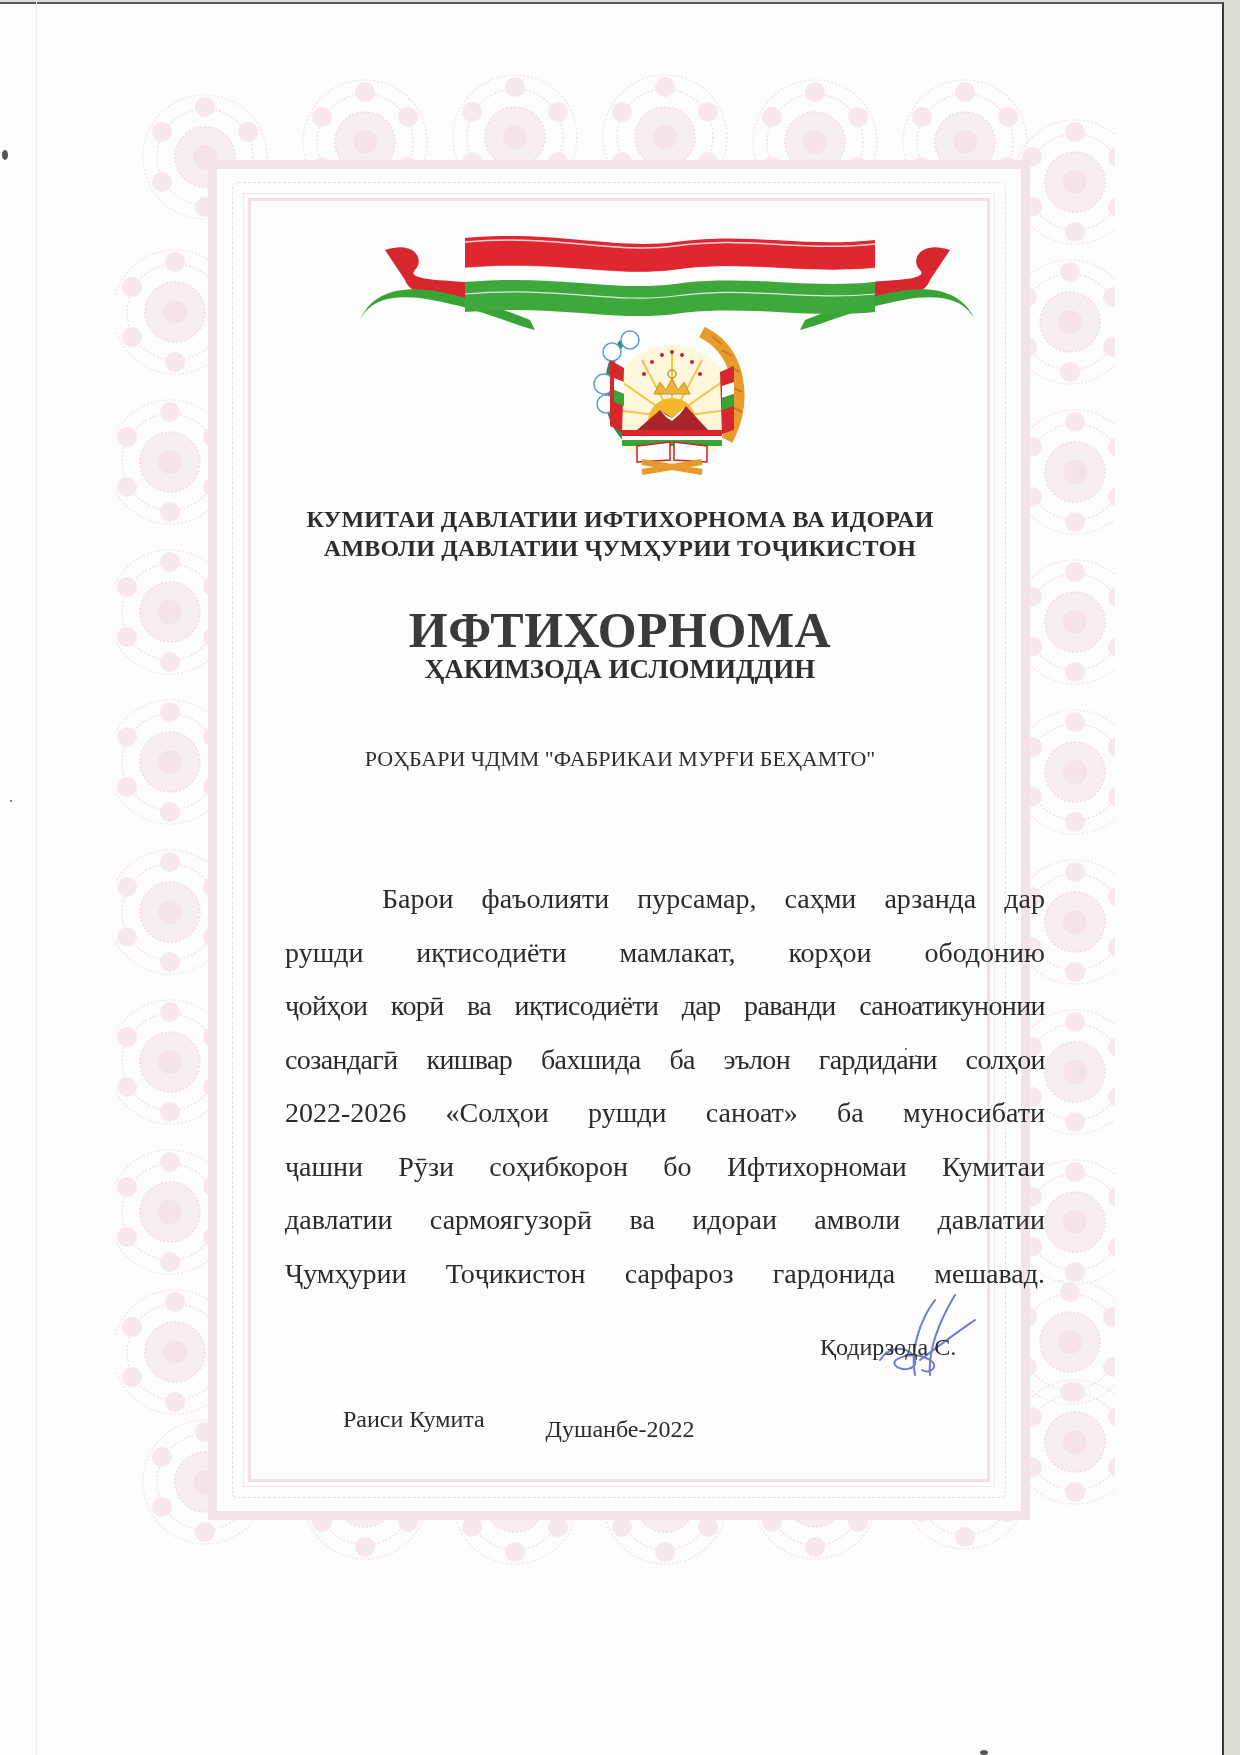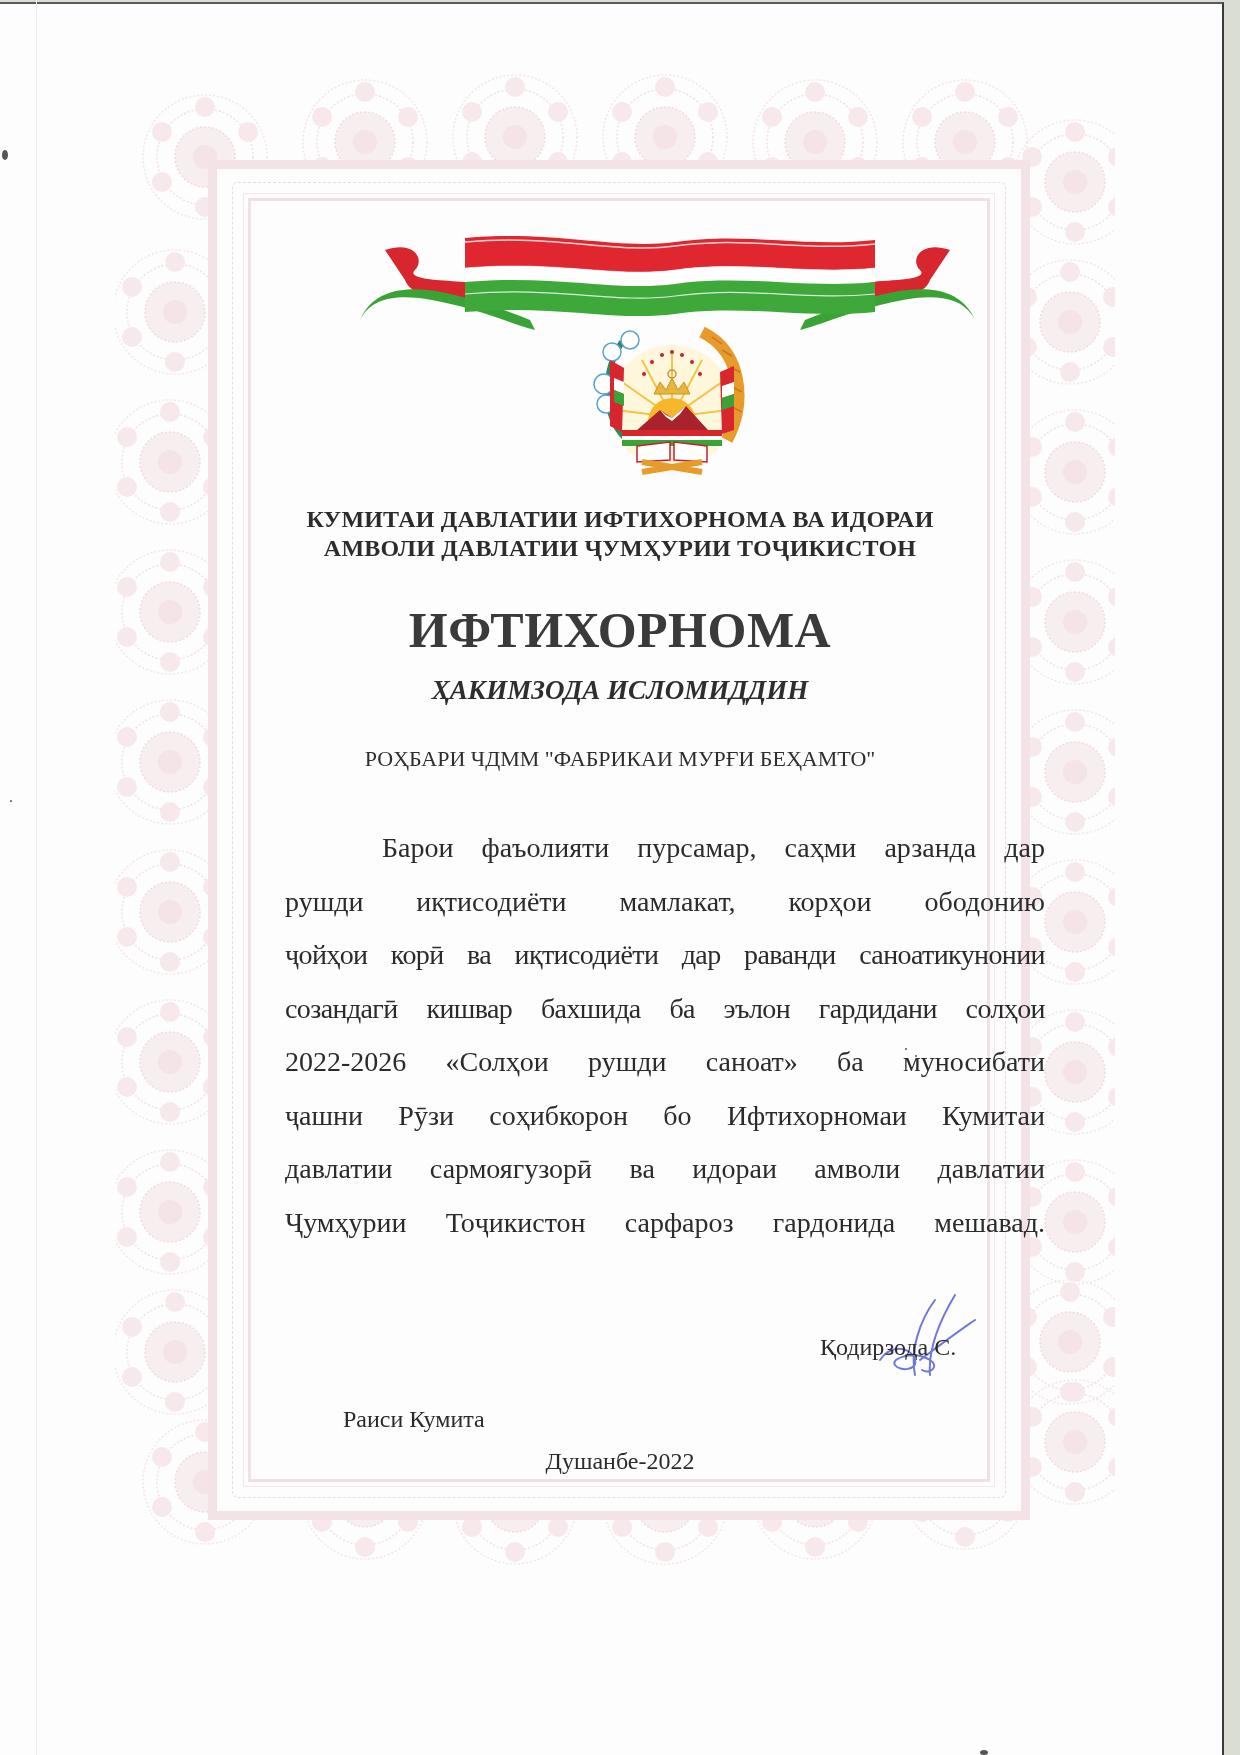--- a/index.html
+++ b/index.html
@@ -39,44 +39,44 @@
   .emblem { position: absolute; left: 582px; top: 322px; width: 180px; height: 160px; }
   .heading {
     position: absolute; left: 250px; width: 740px; top: 505px; text-align: center;
     font-weight: bold; font-size: 24px; line-height: 29px; color: #2c2c2c; letter-spacing: 0.2px;
   }
   .title {
     position: absolute; left: 250px; width: 740px; top: 600px; text-align: center;
     font-weight: bold; font-size: 50px; line-height: 60px; color: #3a3a3a; letter-spacing: 0.5px;
   }
   .recipient-name {
-    position: absolute; left: 250px; width: 740px; top: 674px; text-align: center;
-    font-weight: bold; font-size: 27px; line-height: 32px; color: #2e2e2e; font-style: italic;
+    position: absolute; left: 250px; width: 740px; top: 653px; text-align: center;
+    font-weight: bold; font-size: 27px; line-height: 32px; color: #2e2e2e;
   }
   .recipient-role {
     position: absolute; left: 250px; width: 740px; top: 745px; text-align: center;
     font-size: 22px; line-height: 28px; color: #2e2e2e;
   }
   .body-text {
-    position: absolute; left: 285px; width: 760px; top: 821px;
+    position: absolute; left: 285px; width: 760px; top: 872px;
     font-size: 28px; line-height: 53.5px; color: #2b2b2b;
     text-align: justify;
   }
   .body-line { display: block; text-align: justify; text-align-last: justify; white-space: nowrap; }
   .body-line.first { padding-left: 97px; }
   .body-line.tight { letter-spacing: -0.6px; }
   .sign-left {
     position: absolute; left: 343px; top: 1404px; font-size: 24px; line-height: 30px; color: #2b2b2b;
   }
   .sign-right {
     position: absolute; left: 820px; top: 1332px; font-size: 24px; line-height: 30px; color: #2b2b2b;
   }
   .signature { position: absolute; left: 860px; top: 1290px; width: 120px; height: 90px; }
   .place-date {
-    position: absolute; left: 250px; width: 740px; top: 1446px; text-align: center;
+    position: absolute; left: 250px; width: 740px; top: 1414px; text-align: center;
     font-size: 24px; line-height: 30px; color: #2b2b2b;
   }
   .speck { position: absolute; background: #555; border-radius: 50%; }
 </style>
 </head>
 <body>
 
 <div class="sheet"></div>
 <div class="scan-edge-left"></div>
 

